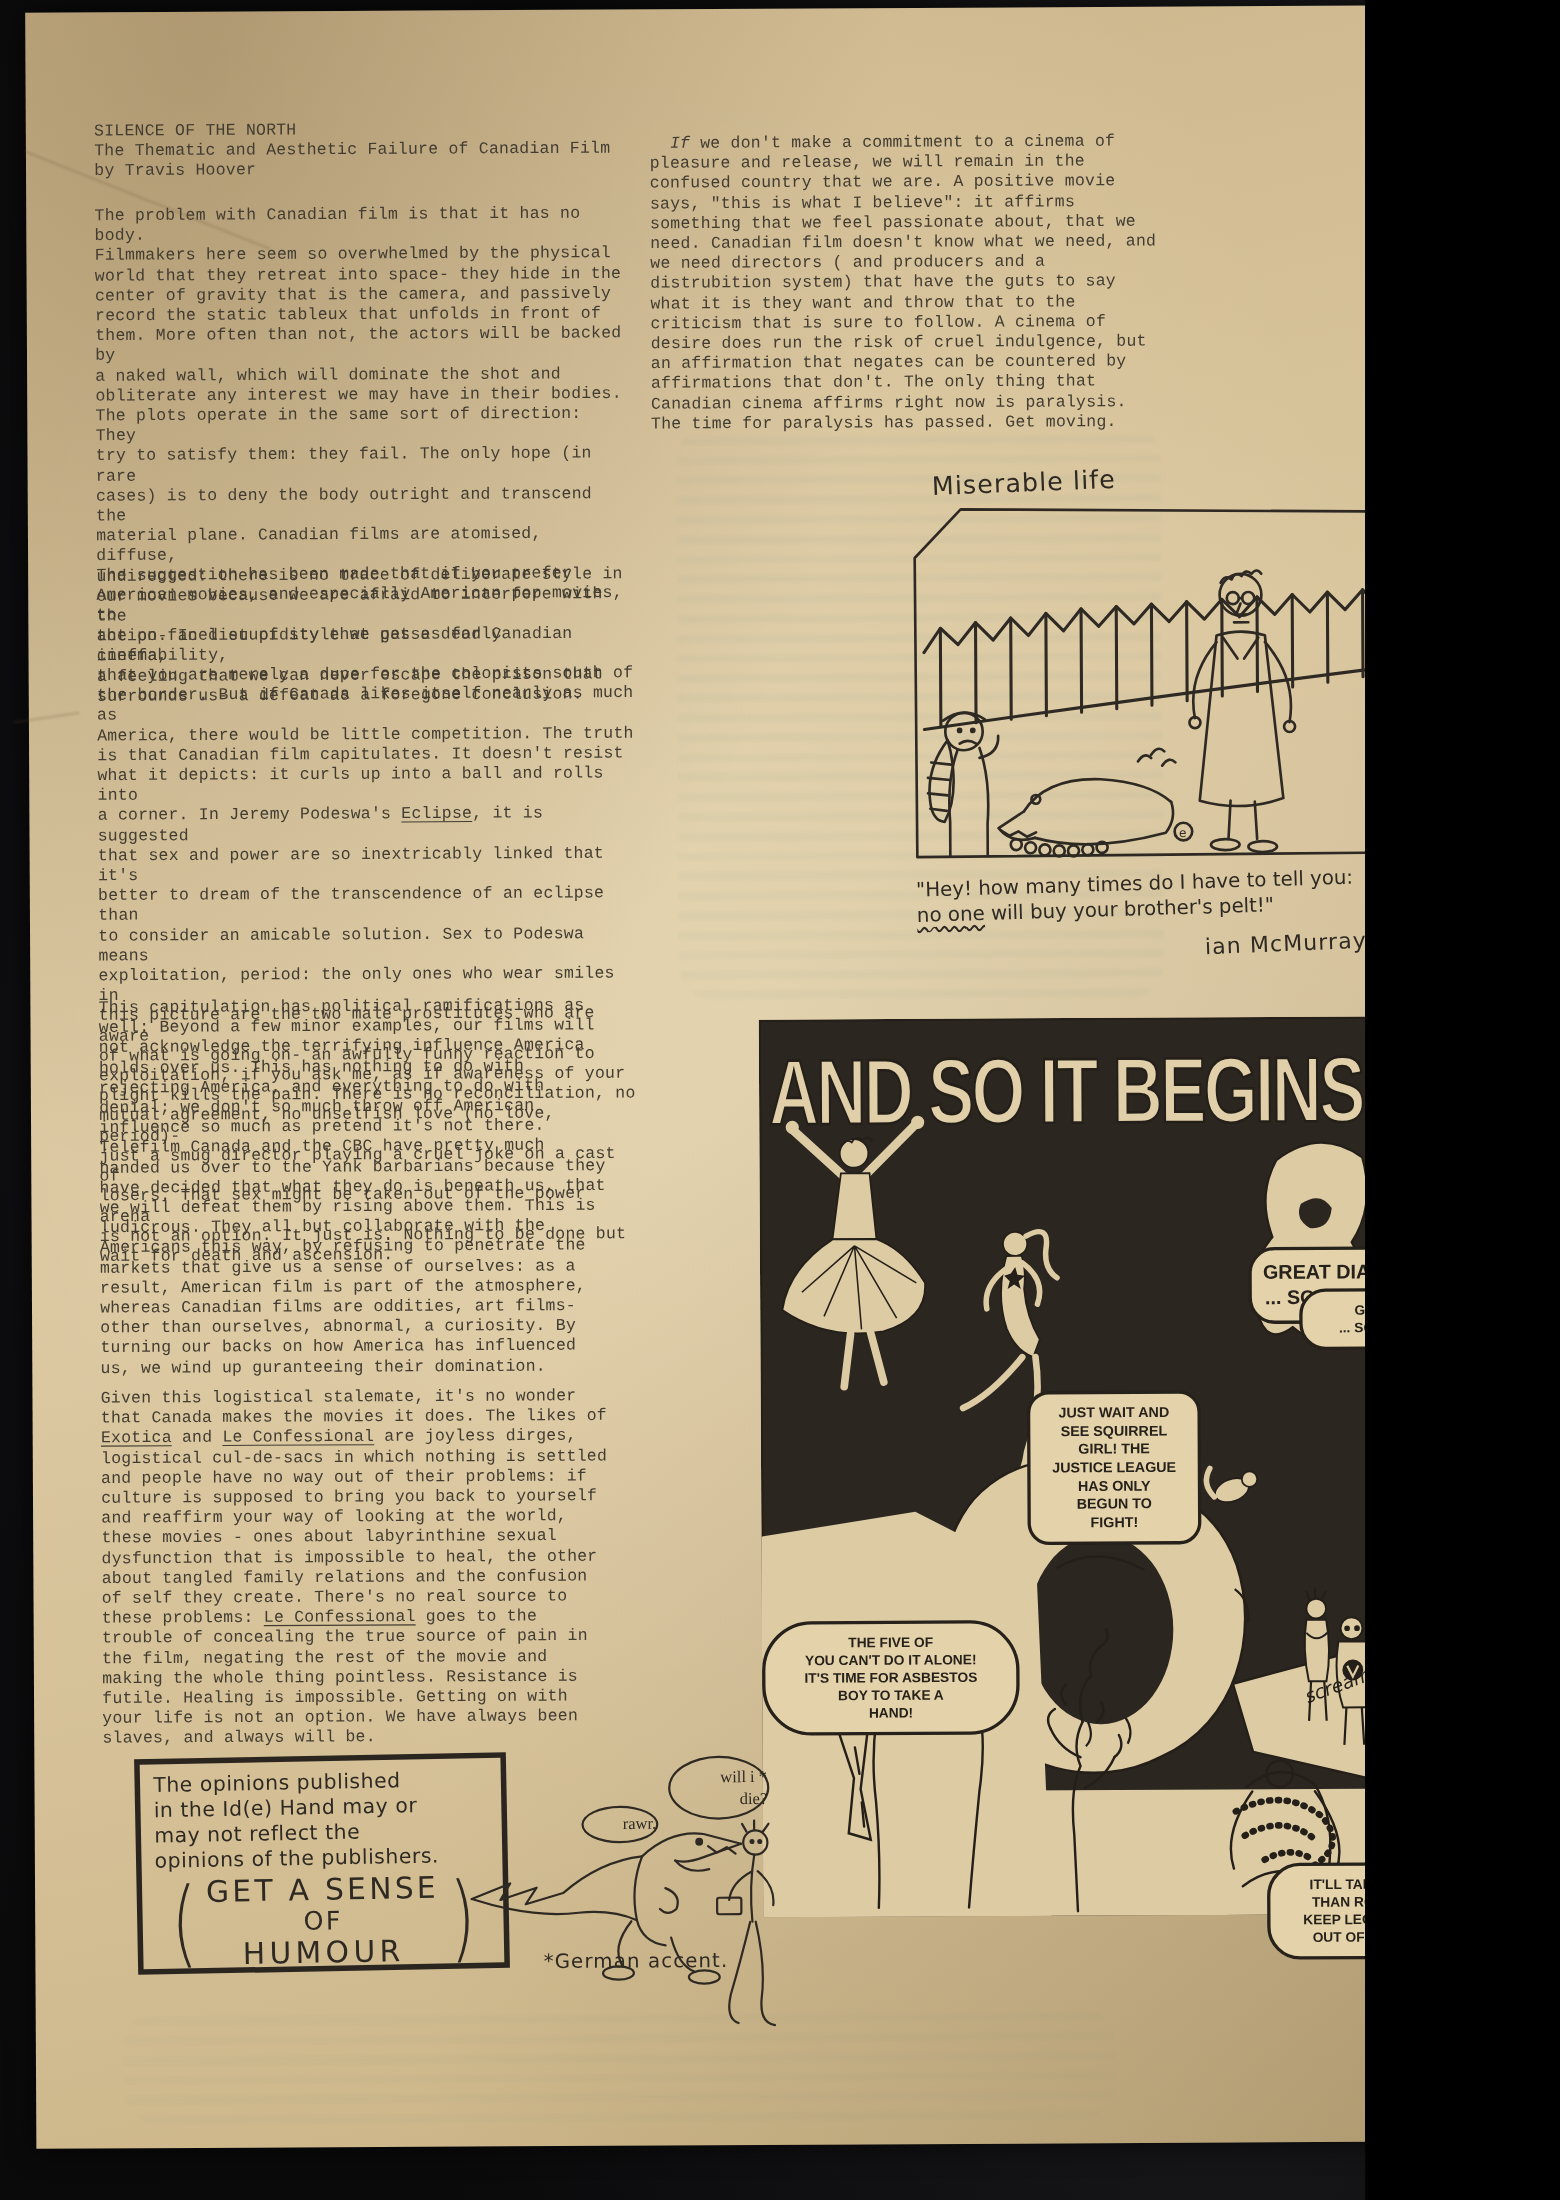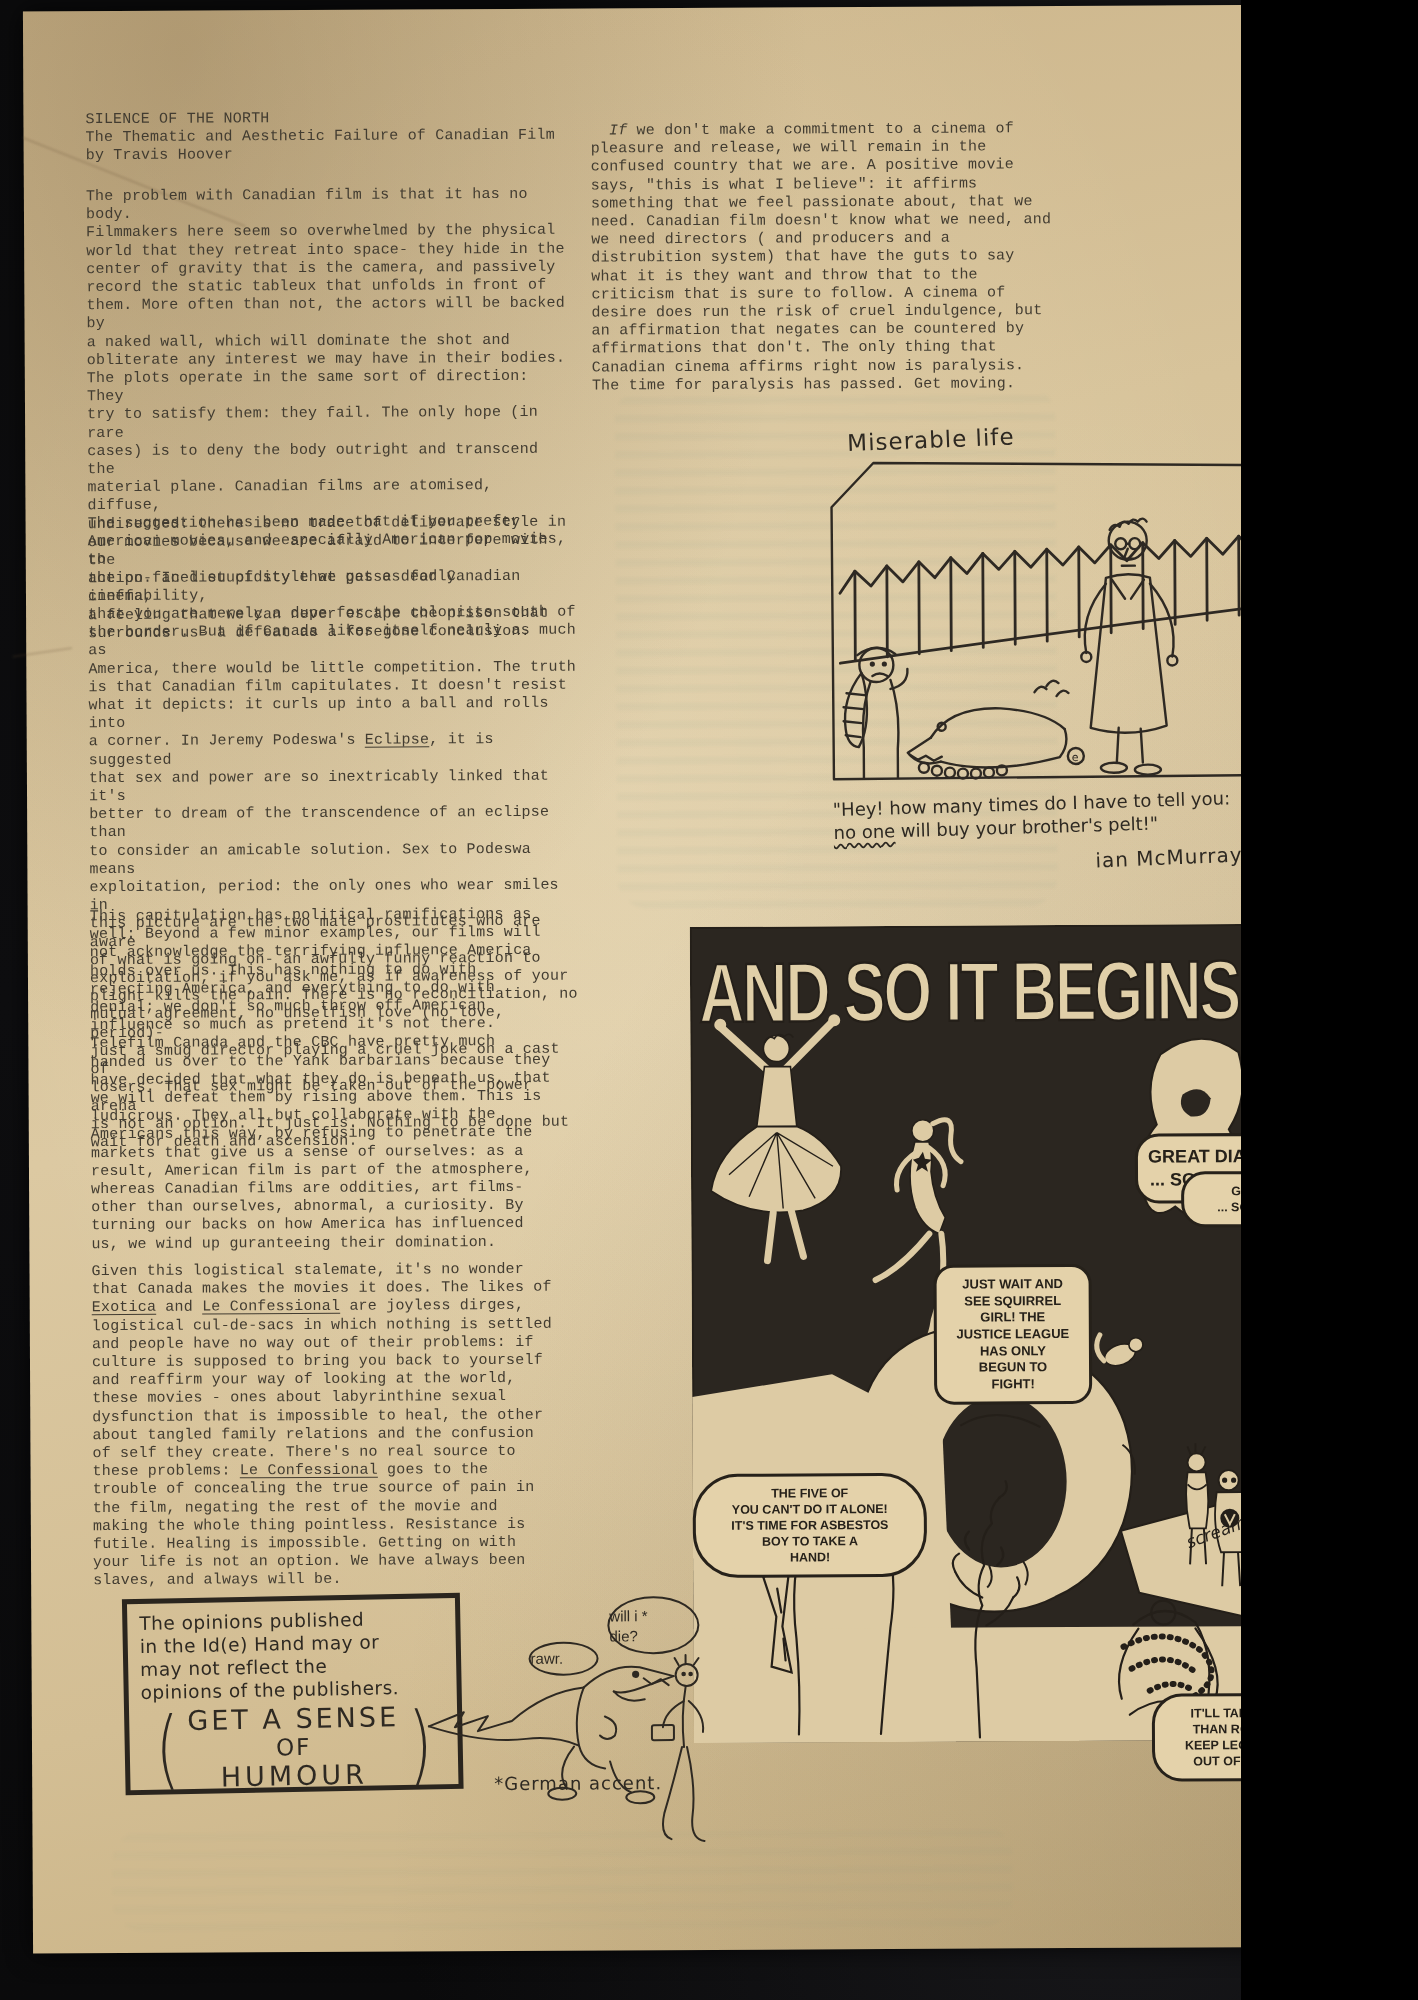--- a/index.html
+++ b/index.html
@@ -53,21 +53,21 @@
   #box .bl{font-size:18.5px;line-height:23px;letter-spacing:0.5px;}
   #box .getrow{display:flex;align-items:center;justify-content:center;margin-top:2px;}
   #box .paren{font-size:86px;font-weight:200;line-height:0.9;transform:scaleX(0.7);color:#2e2922;}
   #box .gmid{text-align:center;padding:0 4px;}
   #box .g1{font-size:27px;letter-spacing:3px;}
   #box .g2{font-size:23px;letter-spacing:2px;}
   #box .g3{font-size:27px;letter-spacing:4px;}
   
   #dino-svg{position:absolute;left:392px;top:1587px;}
   .minibub{position:absolute;background:transparent;border:2.5px solid #2e2922;color:#2e2922;
-           font-family:Liberation Sans, sans-serif;text-align:left;white-space:pre-line;z-index:6;}
+           font-family:Liberation Serif, serif;text-align:right;white-space:pre-line;z-index:6;}
   #roar{left:497px;top:1633px;width:66px;height:30px;border-radius:50%;font-size:15px;line-height:30px;}
   #die{left:576px;top:1588px;width:92px;height:58px;border-radius:50%;font-size:15px;line-height:20px;padding-top:8px;box-sizing:border-box;}
   #footnote{left:462px;top:1764px;font-size:18px;letter-spacing:1px;}
   svg{display:block;}
 </style>
 </head>
 <body>
 
 <div id="scan">
   <div id="paper">

